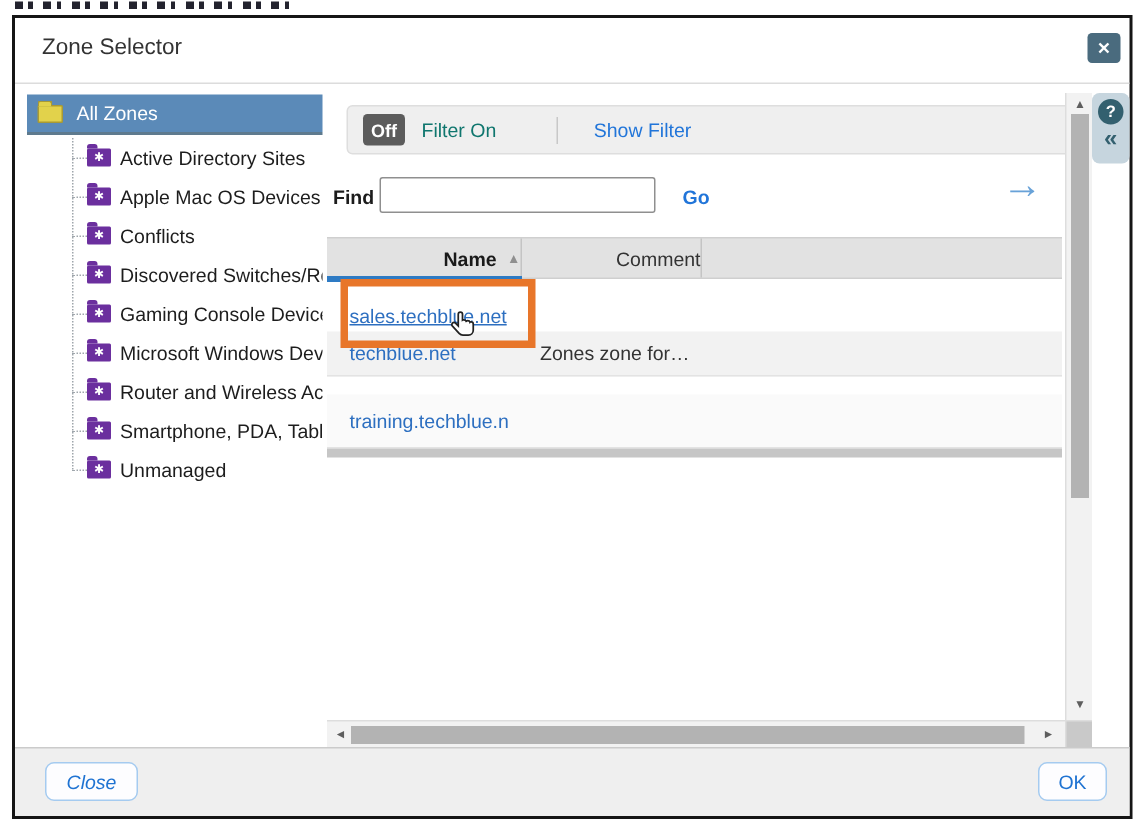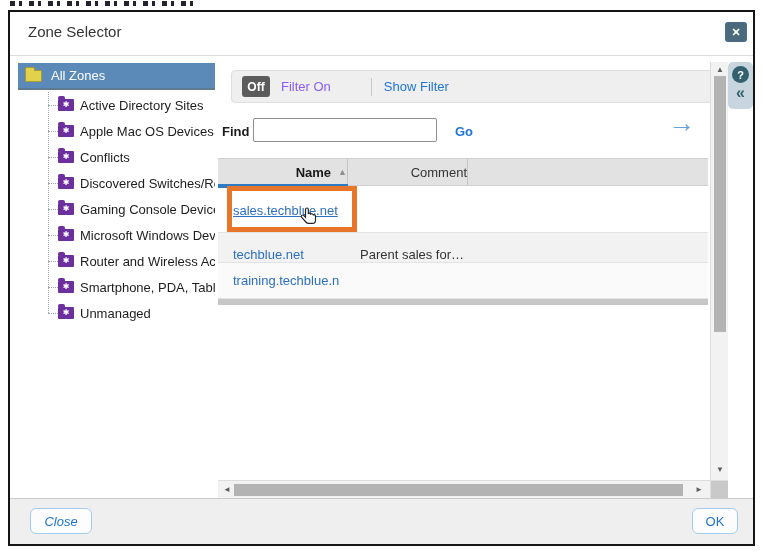--- a/index.html
+++ b/index.html
@@ -40,42 +40,42 @@
   .folder-glyph { color:#fff; font-size:8px; line-height:1; }
   .tree-label { font-size:13px; color:#1d1d1d; margin-left:6px; }
 
   
   .scroll-region { position:absolute; left:208px; top:50px; width:490px; height:418px; background:#fff; }
 
   .filter-bar { position:absolute; left:13px; top:8px; width:484px; height:33px; background:#efefef;
     border:1px solid #dedede; border-radius:4px; display:flex; align-items:center; padding:0 10px; }
   .off-btn { width:28px; height:21px; background:#5c5c5c; border-radius:3px; color:#fff;
     font-size:12px; font-weight:bold; display:flex; align-items:center; justify-content:center; cursor:pointer; }
-  .filter-on { font-size:13px; color:#8b5cf6; margin-left:11px; }
+  .filter-on { font-size:13px; color:#0f766e; margin-left:11px; }
   .filter-divider { width:1px; height:18px; background:#c8c8c8; margin-left:40px; }
-  .show-filter { font-size:13px; color:#2175d9; margin-left:12px; cursor:pointer; }
+  .show-filter { font-size:13px; color:#2175d9; margin-left:24px; cursor:pointer; }
 
   .find-label { position:absolute; left:4px; top:62px; font-size:13px; font-weight:bold; color:#1c1c1c; }
   .find-input { position:absolute; left:35px; top:56px; width:184px; height:24px; border:1px solid #8f8f8f;
     border-radius:2px; background:#fff; font-size:13px; padding:0 5px; font-family:"Liberation Sans",sans-serif; }
   .go-link { position:absolute; left:237px; top:62px; font-size:13px; font-weight:bold; color:#2175d9; cursor:pointer; }
   .go-arrow { position:absolute; left:450px; top:46px; font-size:27px; font-weight:bold; color:#68a2d8; cursor:pointer; }
 
   .tbl-header { position:absolute; left:0; top:96px; width:490px; height:28px; background:#e2e2e2;
     border-top:1px solid #cfcfcf; border-bottom:1px solid #cfcfcf; display:flex; }
   .th { display:flex; align-items:center; font-size:13px; color:#333; padding-left:13px; cursor:pointer;justify-content:flex-end; }
   .th-name { width:130px; font-weight:bold; color:#1a1a1a; border-right:1px solid #c4c4c4; }
   .th-comment { width:120px; border-right:1px solid #c4c4c4; }
   .th-site { flex:1; }
   .sort-arrow { font-size:9px; color:#8f8f8f; margin-left:7px; }
   .name-underline { position:absolute; left:0; top:122px; width:130px; height:4px; background:#2e7bc4; }
 
   .row { position:absolute; left:0; width:490px; display:flex; align-items:center; border-bottom:1px solid #e3e3e3; }
   .row-1 { top:126px; height:45px; background:#fff; }
-  .row-2 { top:171px; height:30px; background:#f2f2f2;align-items:flex-end; }
+  .row-2 { top:159px; height:30px; background:#f2f2f2; }
   .row-3 { top:201px; height:36px; background:#fafafa; }
   .cell-name { width:130px; padding-left:15px; font-size:13px; }
   .cell-comment { width:120px; padding-left:12px; font-size:13px; color:#333; }
   .cell-site { flex:1; padding-left:12px; font-size:13px; color:#333; }
   .zone-link { color:#2d6fc0; text-decoration:none; cursor:pointer; }
   .zone-link.hovered { text-decoration:underline; }
   .end-bar { position:absolute; left:0; top:237px; width:490px; height:6px; background:#c6c6c6; }
 
   
   .v-scrollbar { position:absolute; left:700px; top:50px; width:18px; height:418px; background:#f2f2f2; border-left:1px solid #ddd; }
@@ -219,21 +219,21 @@
         <div class="cell-name">
           <span class="zone-link hovered">sales.techblue.net</span>
         </div>
         <div class="cell-comment"></div>
         <div class="cell-site"></div>
       </div>
       <div class="row row-2">
         <div class="cell-name">
           <span class="zone-link">techblue.net</span>
         </div>
-        <div class="cell-comment">Parent sales for…</div>
+        <div class="cell-comment">Zones zone for…</div>
         <div class="cell-site"></div>
       </div>
       <div class="row row-3">
         <div class="cell-name">
           <span class="zone-link">training.techblue.n</span>
         </div>
         <div class="cell-comment"></div>
         <div class="cell-site"></div>
       </div>
       <div class="end-bar"></div>

